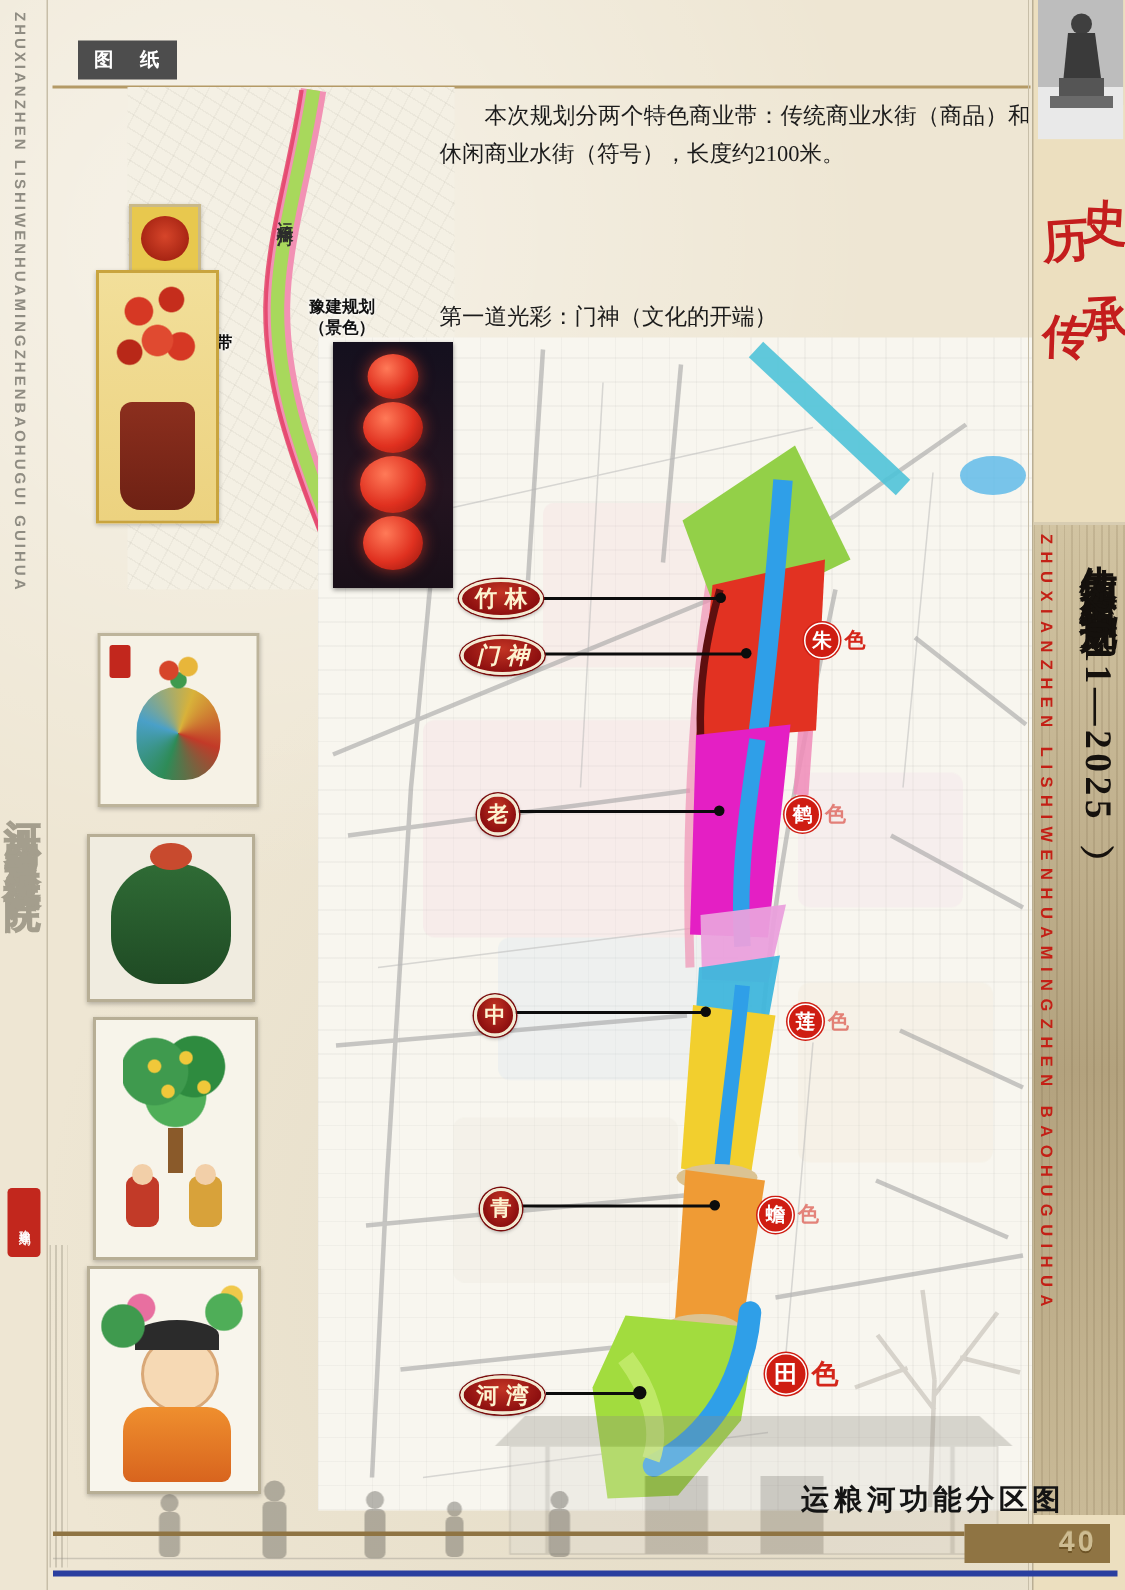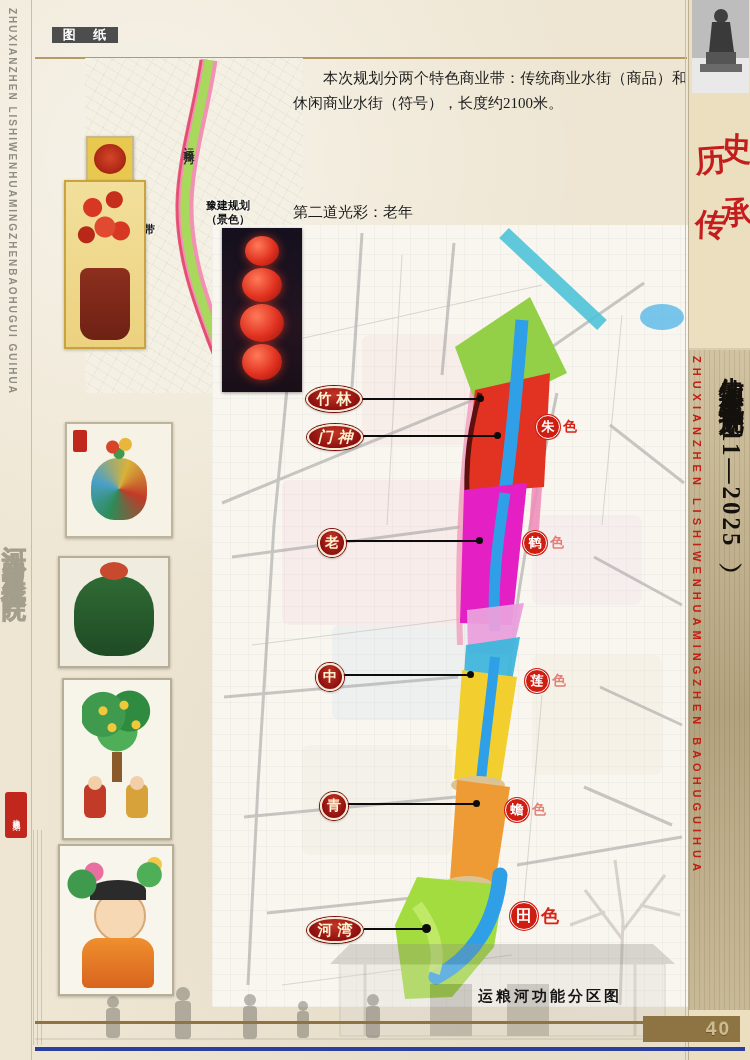--- a/index.html
+++ b/index.html
@@ -13,21 +13,21 @@
   .lm-pinyin{position:absolute;left:7px;top:8px;height:520px;writing-mode:vertical-rl;
     font-family:"Liberation Sans",sans-serif;font-size:10px;font-weight:600;color:#8f8c82;letter-spacing:2px;}
   .lm-institute{position:absolute;left:2px;top:528px;width:28px;writing-mode:vertical-rl;
     font-size:24px;letter-spacing:7px;color:#d9d3c3;-webkit-text-stroke:1px #a49e8d;font-weight:700;}
   .lm-seal{position:absolute;left:5px;top:792px;width:22px;height:46px;background:#c2271d;border-radius:3px;
     color:#fff;font-size:8px;line-height:11px;display:flex;align-items:center;justify-content:center;
     writing-mode:vertical-rl;letter-spacing:1px;}
   .lm-fence{position:absolute;left:33px;top:830px;width:12px;height:215px;opacity:.55;
     background:repeating-linear-gradient(90deg,#b2ab99 0 1px,transparent 1px 4px);}
   
-  .tag-box{position:absolute;left:52px;top:27px;width:66px;height:16px;background:#4d4d4d;color:#fff;
+  .tag-box{position:absolute;left:52px;top:27px;width:66px;height:26px;background:#4d4d4d;color:#fff;
     font-family:"Liberation Sans",sans-serif;font-size:13px;font-weight:700;letter-spacing:7px;
     display:flex;align-items:center;justify-content:center;padding-left:6px;box-sizing:border-box;}
   .sheet-title{position:absolute;left:130px;top:27px;font-family:"Liberation Sans",sans-serif;
     font-size:20px;font-weight:700;color:#0f0f0f;letter-spacing:.5px;}
   .header-rule{position:absolute;left:35px;top:57px;width:652px;height:2px;background:#b49a66;}
   
   .intro{position:absolute;left:293px;top:66px;width:394px;font-size:15px;line-height:25px;
     color:#1b1b1b;text-align:justify;}
   .intro p{margin:0;text-indent:2em;}
   .light-list{position:absolute;left:293px;top:200px;width:394px;font-size:15px;line-height:25.5px;color:#1b1b1b;}
@@ -80,21 +80,21 @@
   .heritage span{position:absolute;}
   .rc-divider{position:absolute;left:0;top:348px;width:62px;height:2px;background:#d8cdb2;}
   .wood{position:absolute;left:0;top:350px;width:62px;height:660px;
     background:repeating-linear-gradient(90deg,rgba(90,70,40,.13) 0 1px,transparent 1px 5px),
                linear-gradient(180deg,#d2c4a2,#b3a27e 55%,#c9ba97);}
   .rc-title{position:absolute;left:26px;top:356px;height:660px;writing-mode:vertical-rl;
     font-size:25px;font-weight:700;color:#15110d;letter-spacing:3px;z-index:3;}
   .rc-pinyin{position:absolute;left:2px;top:356px;height:660px;writing-mode:vertical-rl;
     font-family:"Liberation Sans",sans-serif;font-size:11px;font-weight:700;color:#c32016;letter-spacing:5px;z-index:3;}
   
-  .caption{position:absolute;left:478px;top:987px;width:232px;text-align:left;font-size:15px;
+  .caption{position:absolute;left:478px;top:987px;width:232px;text-align:right;font-size:19px;
     font-weight:700;letter-spacing:3px;color:#141414;z-index:8;}
   .foot-rule{position:absolute;left:35px;top:1021px;width:608px;height:3px;background:#8f7443;z-index:8;}
   .foot-bar{position:absolute;left:643px;top:1016px;width:97px;height:26px;background:#8f7443;z-index:8;
     display:flex;align-items:center;justify-content:flex-end;padding-right:9px;box-sizing:border-box;}
   .page-num{font-family:"Liberation Sans",sans-serif;font-size:19px;font-weight:700;color:#cdbc92;
     text-shadow:0 1px 0 #6e5426,0 -1px 0 #a8925f;letter-spacing:2px;}
   .blue-rule{position:absolute;left:35px;top:1047px;width:710px;height:4px;background:#2a3f9f;z-index:8;}
   .ghost{position:absolute;z-index:1;}
 </style>
 </head>
@@ -125,20 +125,21 @@
   </div>
   <div class="band-label" style="left:100px;top:222px;width:80px;">
     <span>传统商业带</span><br>
     <span>（诗画）</span>
   </div>
 
   <div class="intro">
     <p>本次规划分两个特色商业带：传统商业水街（商品）和休闲商业水街（符号），长度约2100米。</p>
   </div>
   <div class="light-list">
+    <div>第一道光彩：门神（文化的开端）</div>
     <div>第二道光彩：老年</div>
     <div>第三道光彩：中年</div>
     <div>第四道光彩：青年</div>
     <div>第五道光彩：河湾（天然的收尾）</div>
   </div>
 
   <div class="printframe" style="left:86px;top:136px;width:44px;height:42px;background:#e8c84e;">
     <div style="position:absolute;inset:6px;border-radius:50%;background:radial-gradient(circle at 50% 45%,#d6452a,#a52312 75%);"></div>
   </div>
   <div class="printframe" style="left:64px;top:180px;width:78px;height:165px;background:linear-gradient(#f2df9a,#ecd27f);border-color:#c9a43e;">

